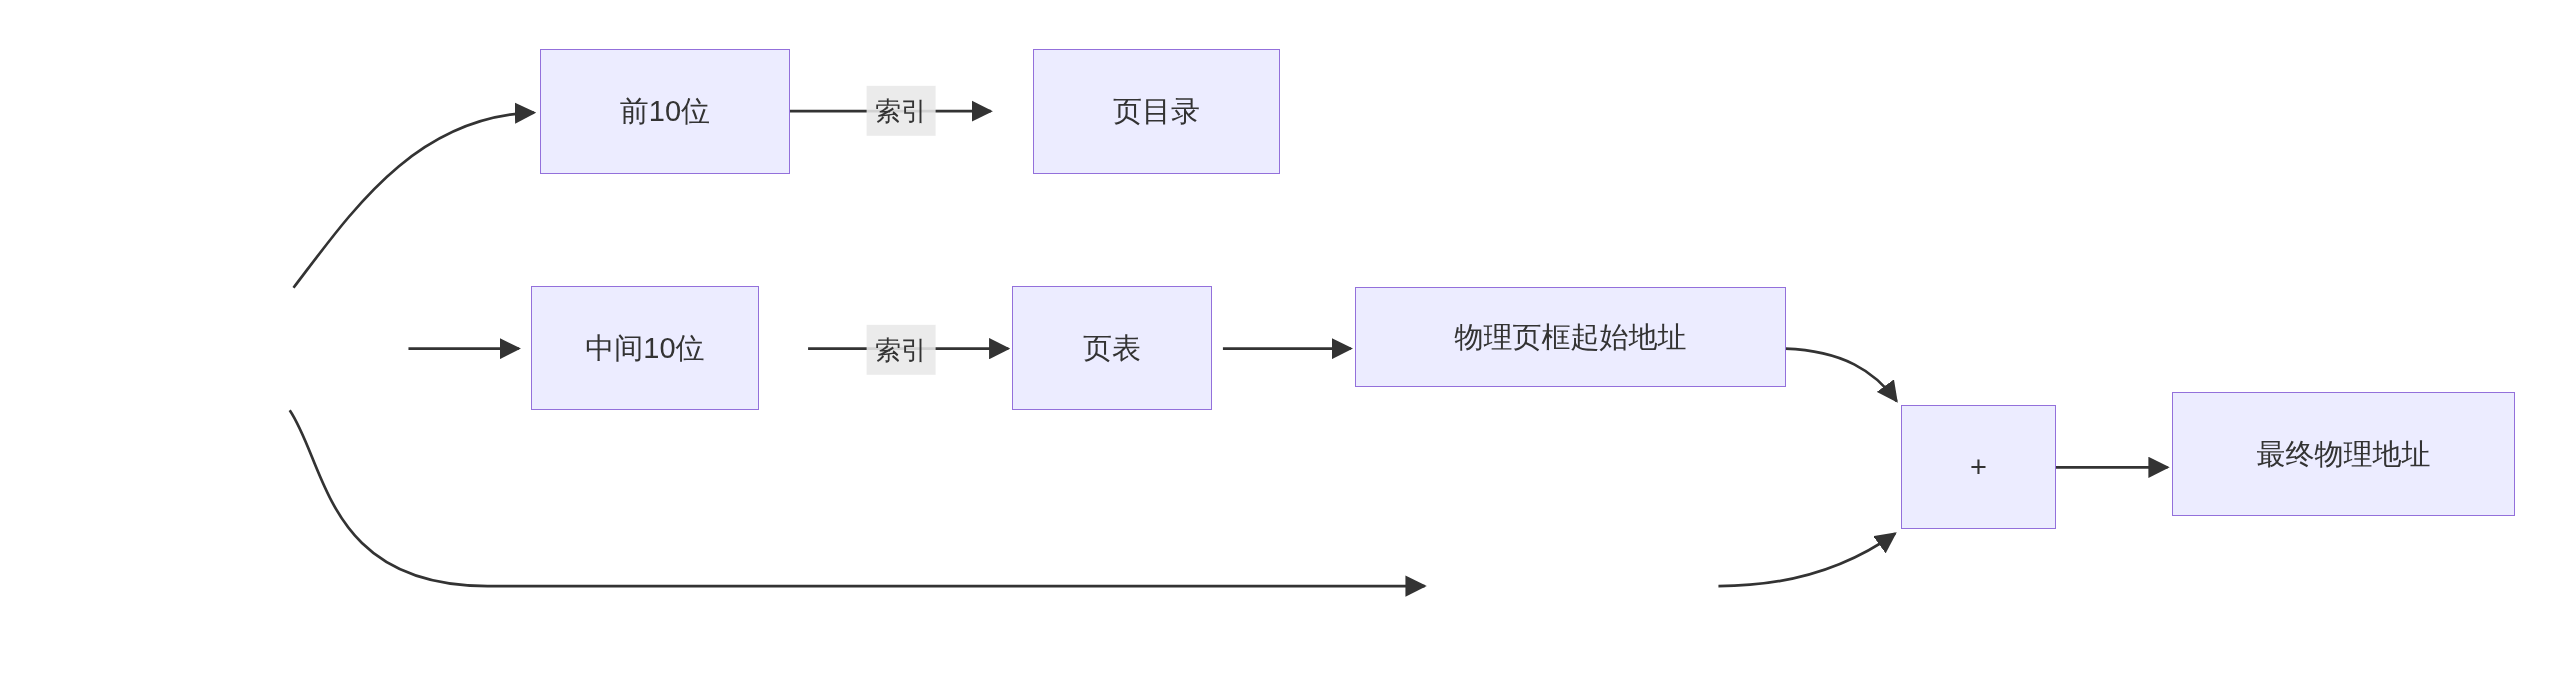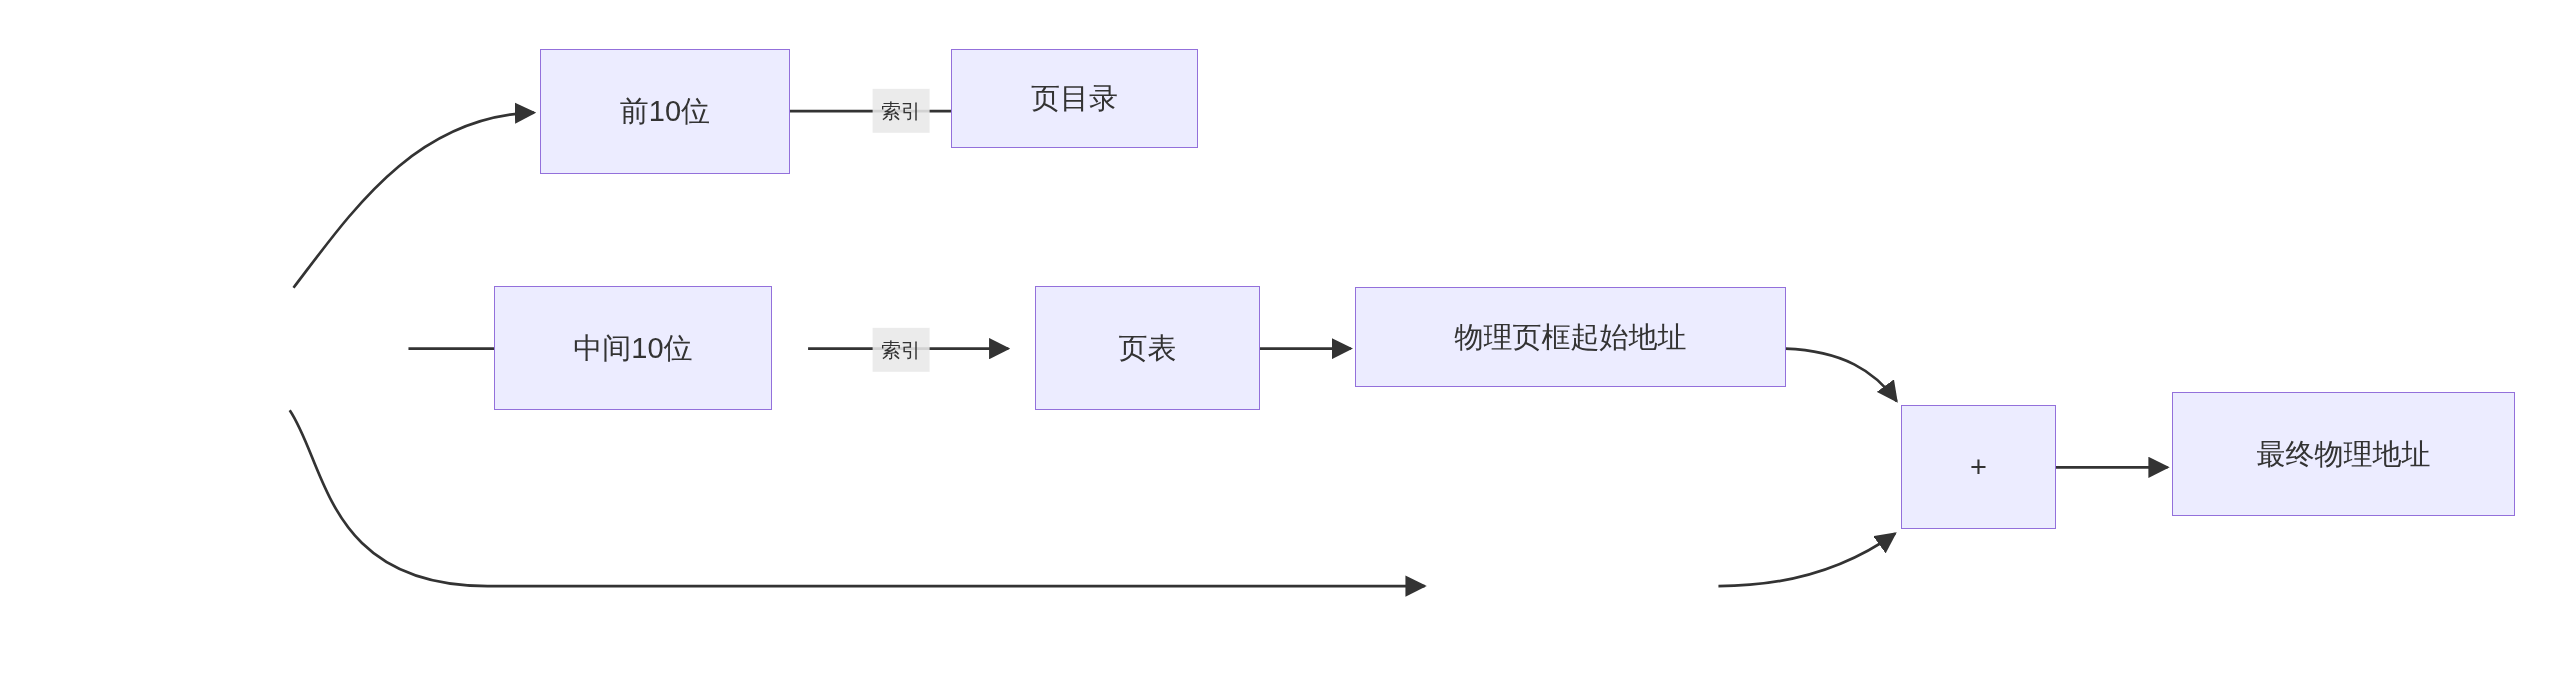--- a/index.html
+++ b/index.html
@@ -34,21 +34,21 @@
     display:flex;align-items:center;justify-content:center;
     font-size:29px;
     line-height:1;
     white-space:nowrap;
   }
   .edge-label{
     position:absolute;
     transform:translate(-50%,-50%);
     background:rgba(232,232,232,0.88);
     color:var(--text-color);
-    font-size:20px;
+    font-size:26px;
     line-height:1;
     padding:12.2px 8.4px;
     white-space:nowrap;
   }
 </style>
 </head>
 <body>
 
 <div class="stage">
 
@@ -69,25 +69,25 @@
     <path class="edge" d="M2257,770 C2357,770 2433,741 2489,701" marker-end="url(#arrowhead)"></path>
     <path class="edge" d="M2700,614 H2847" marker-end="url(#arrowhead)"></path>
   </svg>
 
   <div class="edge-label" style="left:901px;top:111px">索引</div>
   <div class="edge-label" style="left:901px;top:350px">索引</div>
 
 
   <div class="node" style="left:540px;top:49px;width:250px;height:125px">前10位</div>
 
-  <div class="node" style="left:951px;top:49px;width:247px;height:99px">页目录</div>
+  <div class="node" style="left:1033px;top:49px;width:247px;height:125px">页目录</div>
 
-  <div class="node" style="left:494px;top:286px;width:278px;height:124px">中间10位</div>
+  <div class="node" style="left:531px;top:286px;width:228px;height:124px">中间10位</div>
 
-  <div class="node" style="left:1035px;top:286px;width:225px;height:124px">页表</div>
+  <div class="node" style="left:1012px;top:286px;width:200px;height:124px">页表</div>
 
   <div class="node" style="left:1355px;top:287px;width:431px;height:100px">物理页框起始地址</div>
 
 
   <div class="node" style="left:1901px;top:405px;width:155px;height:124px">+</div>
 
   <div class="node" style="left:2172px;top:392px;width:343px;height:124px">最终物理地址</div>
 
 </div>
 

